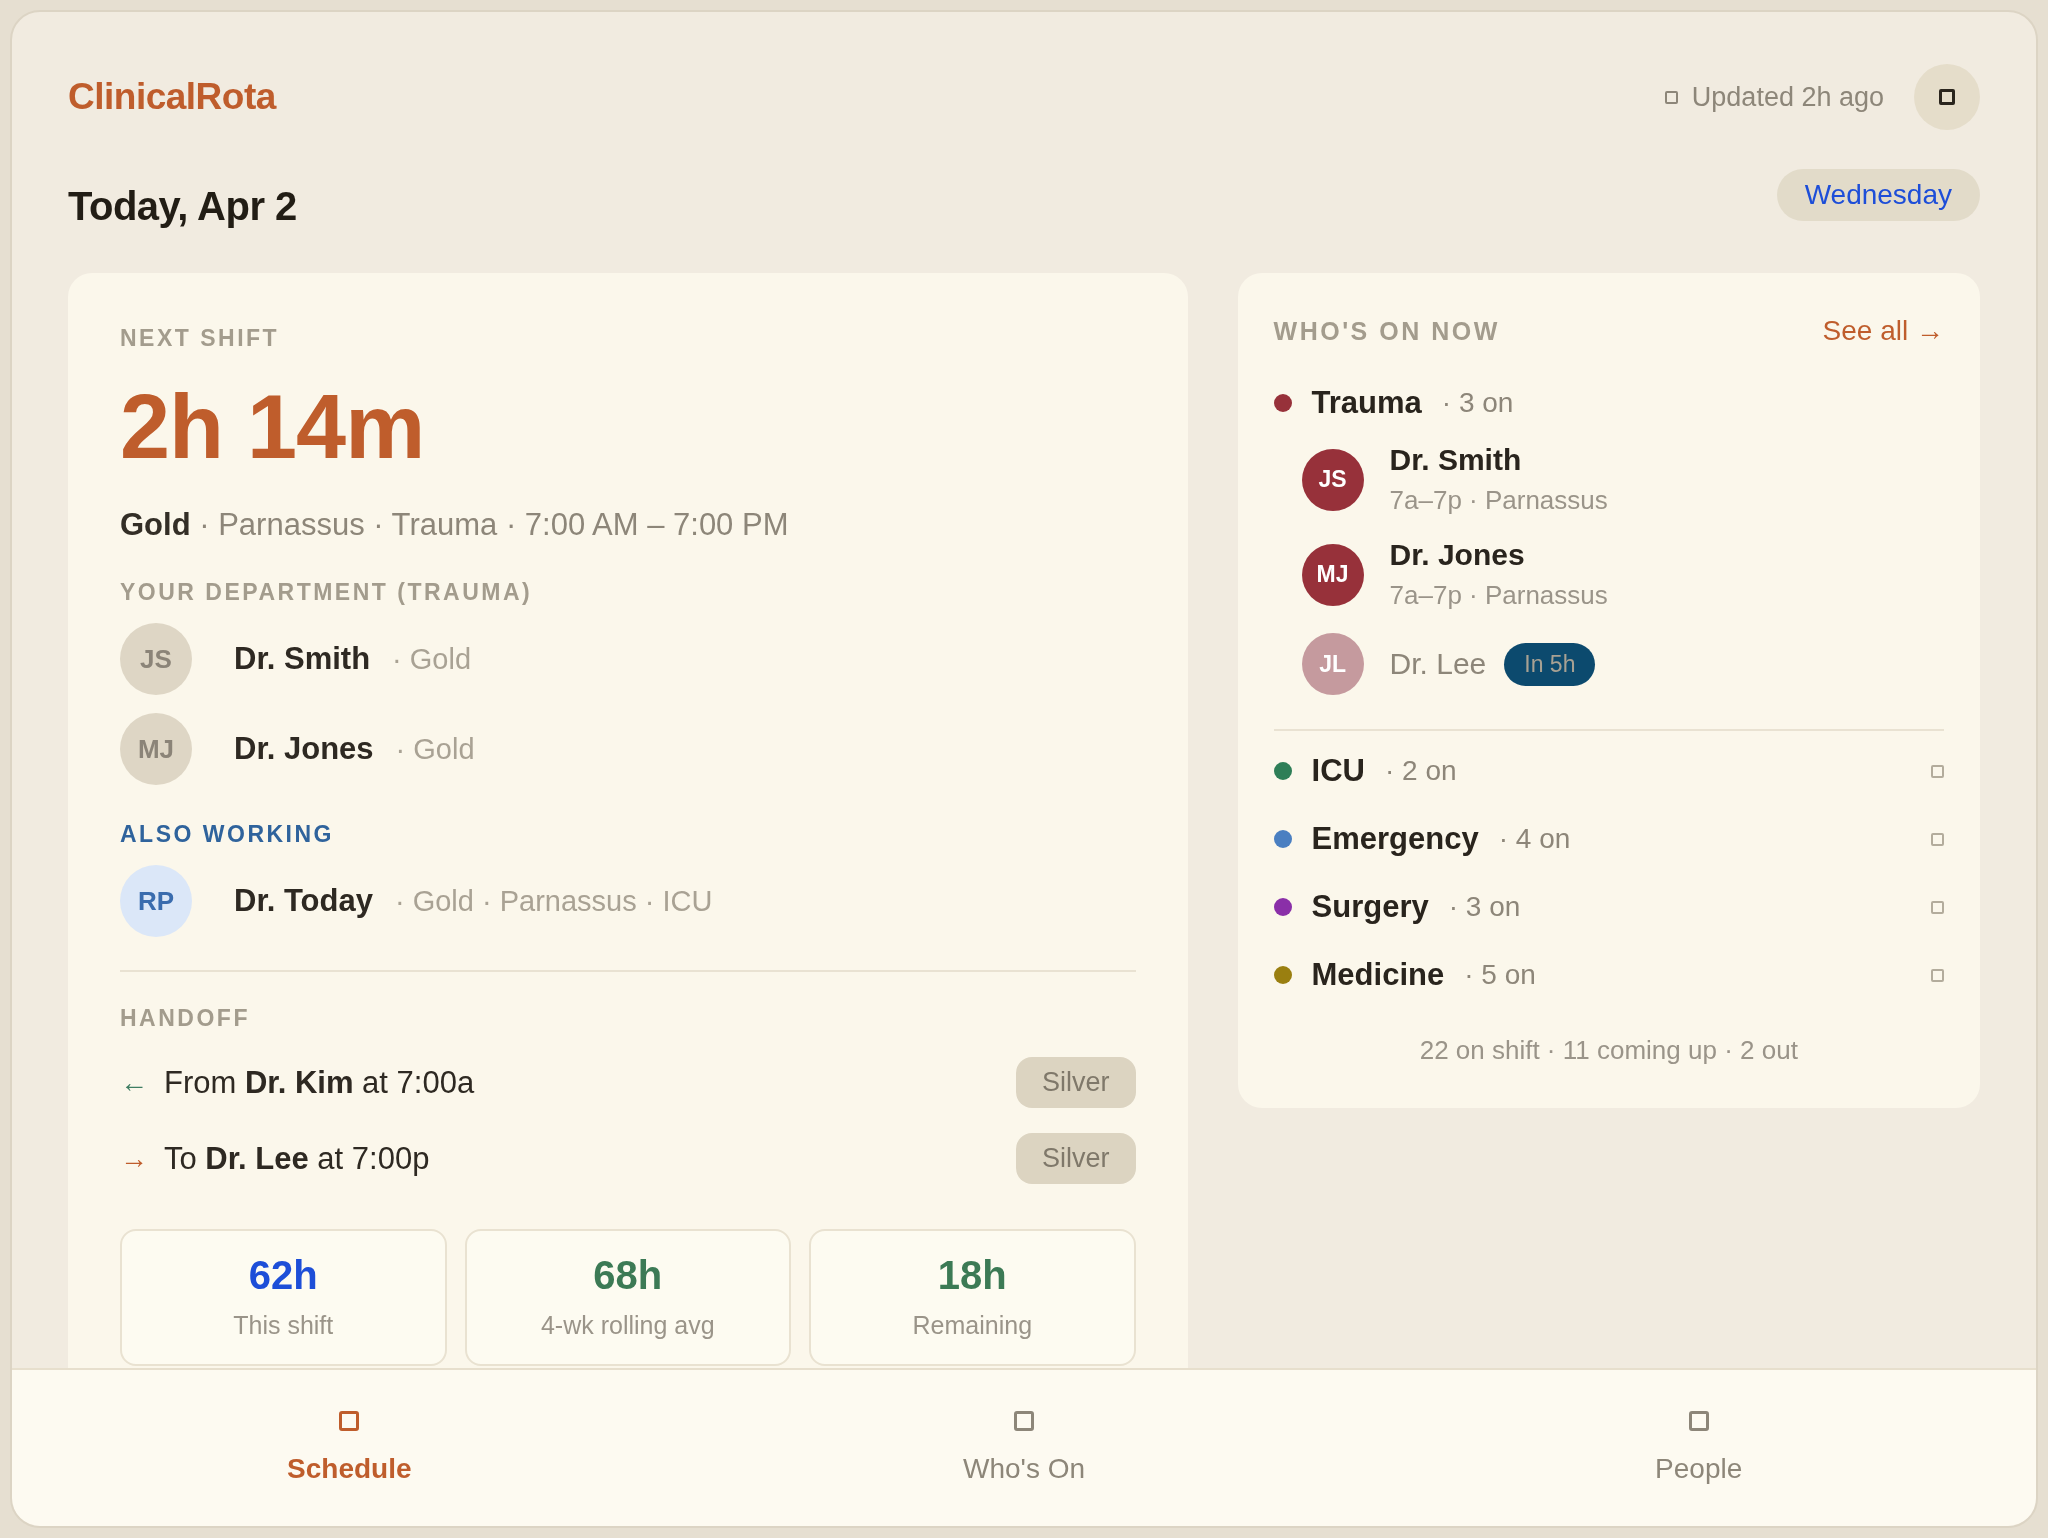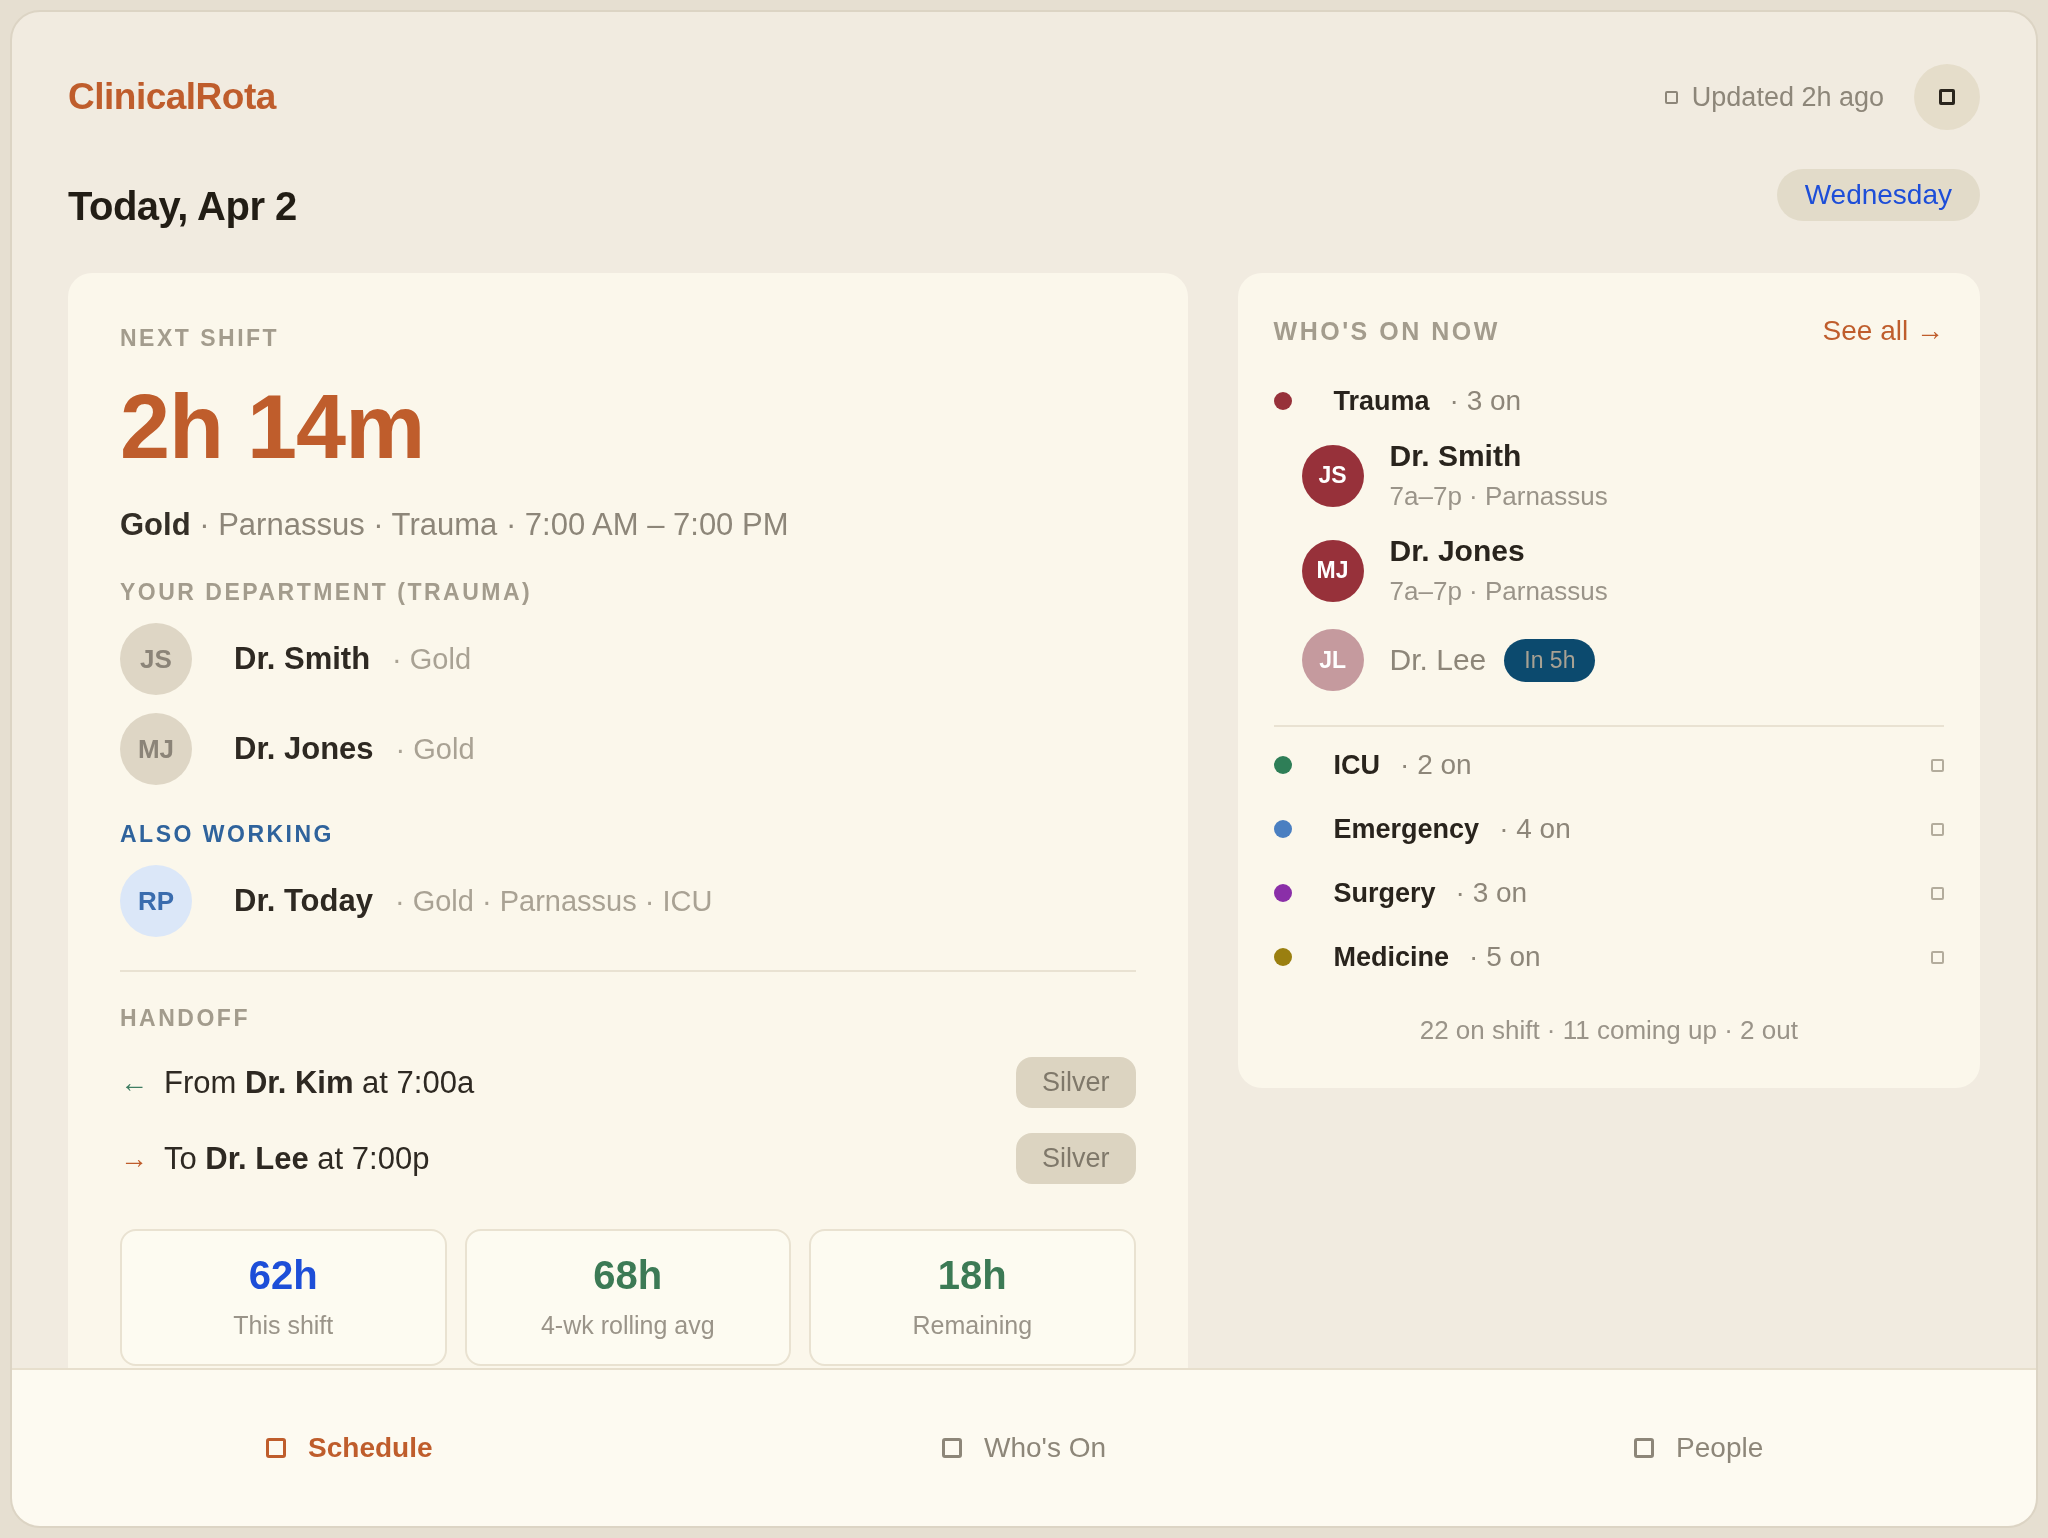--- a/index.html
+++ b/index.html
@@ -95,21 +95,21 @@
   .panel-title { font-size:25px; font-weight:700; letter-spacing:2.5px; color:#a39c8d; }
   .see-all { font-size:28px; color:#bf5d2c; text-decoration:none; cursor:pointer; }
   .dept-row { display:flex; align-items:center; gap:20px; }
   .dept-active { margin-top:38px; }
   .dot { width:18px; height:18px; border-radius:50%; flex:0 0 auto; }
   .dot-trauma { background:#97313a; }
   .dot-icu { background:#2e7e57; }
   .dot-emergency { background:#4a7fc1; }
   .dot-surgery { background:#8a2fa8; }
   .dot-medicine { background:#9a7f10; }
-  .dept-name { font-size:27px; font-weight:700; color:#29241d;margin-left:22px; }
+  .dept-name { font-size:31px; font-weight:700; color:#29241d; }
   .dept-count { font-size:28px; color:#8d8679; }
   .staff-row { display:flex; align-items:center; margin:22px 0 0 28px; gap:26px; }
   .avatar-md {
     width:62px; height:62px; border-radius:50%; flex:0 0 auto;
     background:#97313a; color:#fff; font-size:23px; font-weight:700;
     display:flex; align-items:center; justify-content:center;
   }
   .avatar-rose { background:#c59a9e; }
   .staff-name { font-size:30px; font-weight:700; color:#29241d; }
   .staff-sub { font-size:26px; color:#9a9489; margin-top:8px; }
@@ -123,21 +123,21 @@
   .sq-chev { width:13px; height:13px; border-width:2px; color:#b3ac9c; margin-left:auto; border-radius:2px; }
   .panel-footer { text-align:center; font-size:26px; color:#9a9489; margin-top:26px; }
   
   .navbar {
     position:absolute; left:0; right:0; bottom:0; height:158px;
     background:#fdfaf1; border-top:2px solid #e7dfcd;
     border-radius:0 0 28px 28px;
     display:flex; z-index:10;
   }
   .nav-item {
-    flex:1; display:flex; flex-direction:row; align-items:center; justify-content:center;
+    flex:1; display:flex; flex-direction:column; align-items:center; justify-content:center;
     gap:22px; color:#8d8679; font-size:28px; cursor:pointer;
   }
   .nav-icon { width:20px; height:20px; border:3px solid currentColor; border-radius:3px; }
   .nav-item.active { color:#bf5d2c; font-weight:600; }
 </style>
 </head>
 <body>
 
 <div class="app">
 

